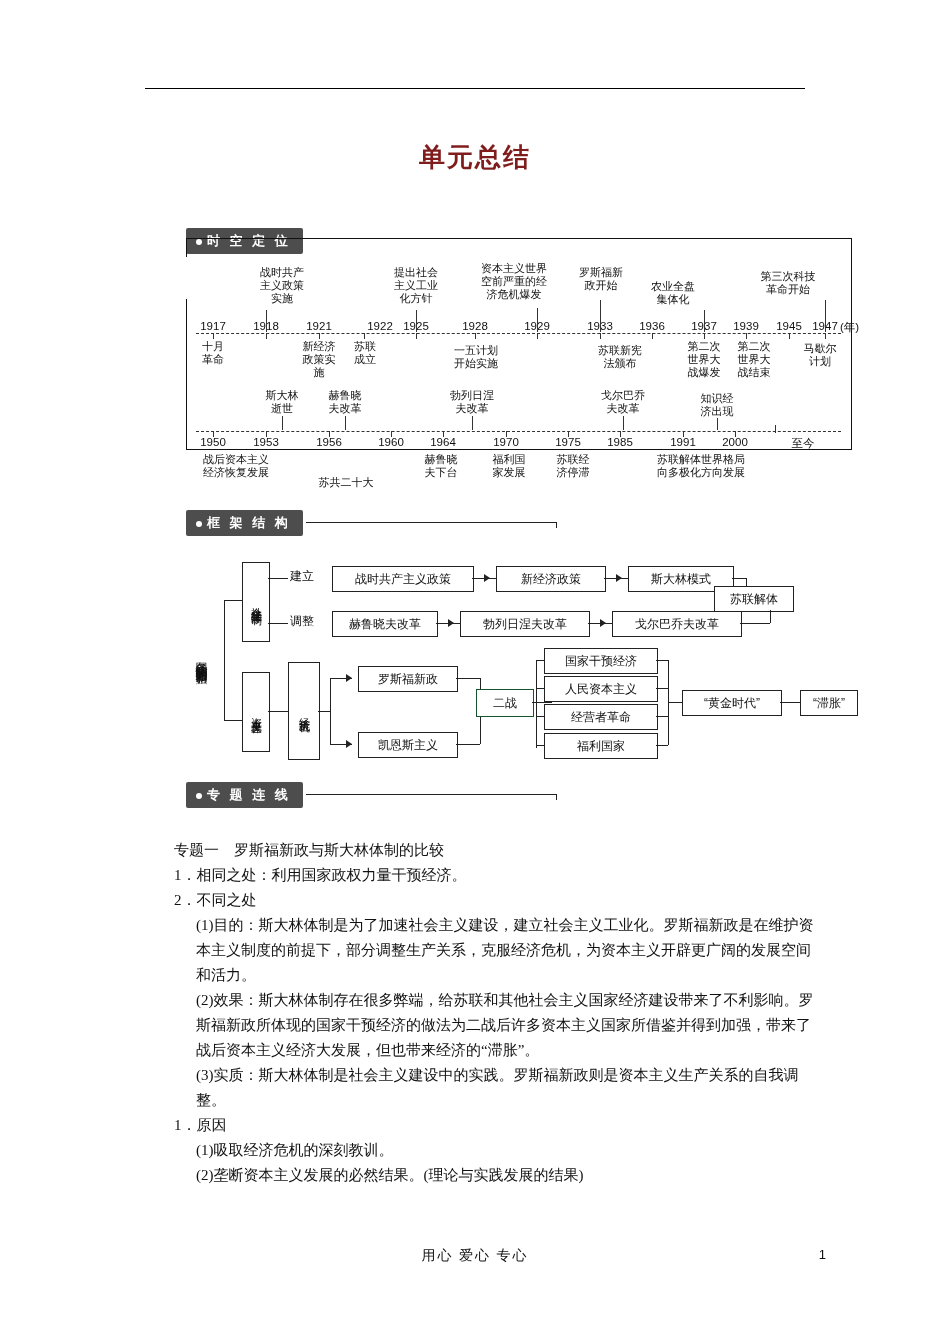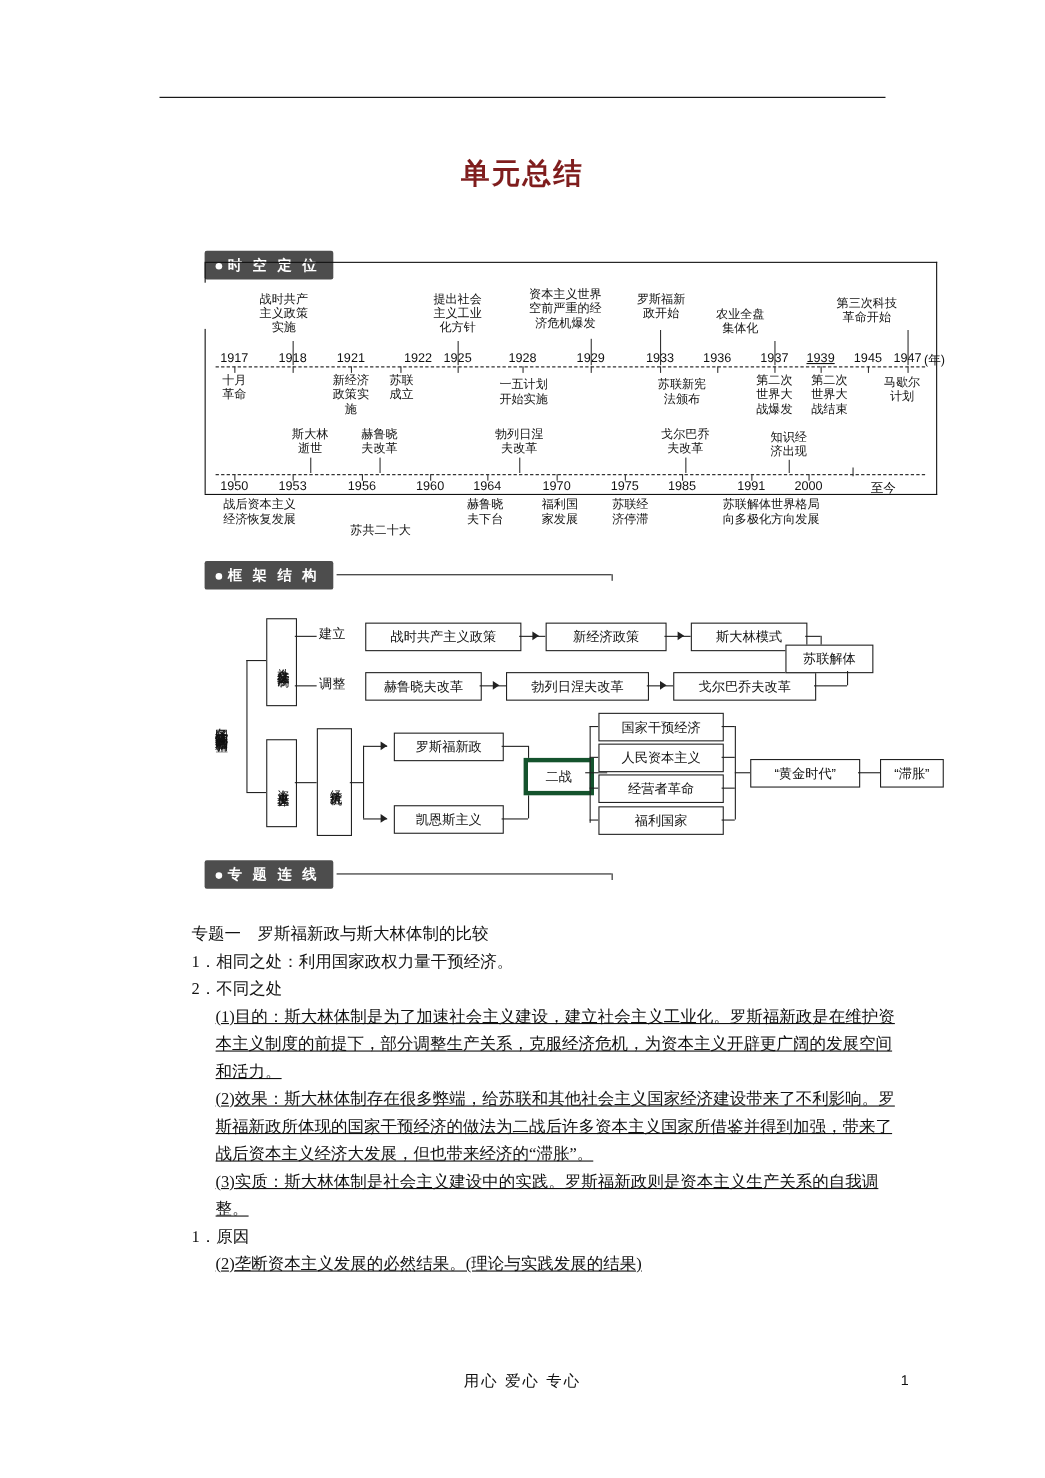--- a/index.html
+++ b/index.html
@@ -49,21 +49,21 @@
   .ln{position:absolute;background:#222;}
   .hl{height:1px;}
   .vl{width:1px;}
   .arrow{position:absolute;width:0;height:0;border-top:4px solid transparent;border-bottom:4px solid transparent;border-left:6px solid #222;}
   .conn-label{position:absolute;font-family:Liberation Serif, serif;font-size:12px;background:#fff;padding:0 2px;}
 
   
   .body{position:absolute;left:174px;top:838px;width:640px;font-size:15px;line-height:25px;}
   .body p{margin:0;}
   .ind1{text-indent:0;}
-  .ind2{text-indent:0;padding-left:22px;text-decoration:underline;}
+  .ind2{text-indent:0;padding-left:22px;}
   .footer{position:absolute;left:0;top:1247px;width:950px;text-align:center;font-size:14px;letter-spacing:2px;}
   .pno{position:absolute;right:124px;top:1247px;font-size:13px;font-family:"Liberation Sans","DejaVu Sans",sans-serif;}
 </style>
 </head>
 <body>
 
 <div class="page">
 
   <div class="topline"></div>
 
@@ -83,40 +83,40 @@
   <div class="yr" style="left:196px;top:320px;width:34px;">1917</div>
   <div class="yr" style="left:249px;top:320px;width:34px;">1918</div>
   <div class="yr" style="left:302px;top:320px;width:34px;">1921</div>
   <div class="yr" style="left:347px;top:320px;width:34px;margin-left:16px;">1922</div>
   <div class="yr" style="left:399px;top:320px;width:34px;">1925</div>
   <div class="yr" style="left:458px;top:320px;width:34px;">1928</div>
   <div class="yr" style="left:520px;top:320px;width:34px;">1929</div>
   <div class="yr" style="left:583px;top:320px;width:34px;">1933</div>
   <div class="yr" style="left:635px;top:320px;width:34px;">1936</div>
   <div class="yr" style="left:687px;top:320px;width:34px;">1937</div>
-  <div class="yr" style="left:729px;top:320px;width:34px;text-decoration:underline;">1939</div>
+  <div class="yr" style="left:729px;top:320px;width:34px;">1939</div>
   <div class="yr" style="left:772px;top:320px;width:34px;">1945</div>
   <div class="yr" style="left:808px;top:320px;width:34px;">1947</div>
   <div class="yr" style="left:840px;top:320px;width:26px;text-align:left;">(年)</div>
 
   <div class="tick" style="left:213px;top:333px;"></div>
   <div class="tick" style="left:266px;top:333px;"></div>
   <div class="tick" style="left:319px;top:333px;"></div>
   <div class="tick" style="left:364px;top:333px;"></div>
   <div class="tick" style="left:416px;top:333px;"></div>
   <div class="tick" style="left:475px;top:333px;"></div>
   <div class="tick" style="left:537px;top:333px;"></div>
   <div class="tick" style="left:600px;top:333px;"></div>
   <div class="tick" style="left:652px;top:333px;"></div>
   <div class="tick" style="left:704px;top:333px;"></div>
   <div class="tick" style="left:746px;top:333px;"></div>
   <div class="tick" style="left:789px;top:333px;"></div>
   <div class="tick" style="left:825px;top:333px;"></div>
 
-  <div class="lab" style="left:216px;top:266px;width:84px;white-space:pre-line;">战时共产
+  <div class="lab" style="left:240px;top:266px;width:84px;white-space:pre-line;">战时共产
 主义政策
 实施</div>
   <div class="stem" style="left:266px;top:310px;height:22px;"></div>
 
   <div class="lab" style="left:374px;top:266px;width:84px;white-space:pre-line;">提出社会
 主义工业
 化方针</div>
   <div class="stem" style="left:416px;top:310px;height:22px;"></div>
 
   <div class="lab" style="left:466px;top:262px;width:96px;white-space:pre-line;">资本主义世界
@@ -271,21 +271,21 @@
 
   <div class="fbox" style="left:358px;top:666px;width:98px;height:24px;">罗斯福新政</div>
   <div class="fbox" style="left:358px;top:732px;width:98px;height:24px;">凯恩斯主义</div>
 
   <div class="ln hl" style="left:456px;top:678px;width:24px;"></div>
   <div class="ln hl" style="left:456px;top:744px;width:24px;"></div>
   <div class="ln vl" style="left:480px;top:678px;height:66px;"></div>
   <div class="ln hl" style="left:480px;top:711px;width:14px;"></div>
   <div class="arrow" style="left:490px;top:707px;"></div>
 
-  <div class="fbox" style="left:476px;top:689px;width:56px;height:26px;border:4px solid #14532d;left:476px;">二战</div>
+  <div class="fbox" style="left:476px;top:689px;width:56px;height:26px;border:1px solid #14532d;left:476px;">二战</div>
 
   <div class="ln hl" style="left:532px;top:702px;width:20px;"></div>
   <div class="ln vl" style="left:536px;top:660px;height:88px;"></div>
   <div class="ln hl" style="left:536px;top:660px;width:8px;"></div>
   <div class="ln hl" style="left:536px;top:688px;width:8px;"></div>
   <div class="ln hl" style="left:536px;top:716px;width:8px;"></div>
   <div class="ln hl" style="left:536px;top:745px;width:8px;"></div>
 
   <div class="fbox" style="left:544px;top:648px;width:112px;height:24px;">国家干预经济</div>
   <div class="fbox" style="left:544px;top:676px;width:112px;height:24px;">人民资本主义</div>
@@ -310,19 +310,20 @@
   <div class="ln vl" style="left:556px;top:794px;height:6px;"></div>
 
   <div class="body">
     <p class="ind1">专题一　罗斯福新政与斯大林体制的比较</p>
     <p class="ind1">1．相同之处：利用国家政权力量干预经济。</p>
     <p class="ind1">2．不同之处</p>
     <p class="ind2">(1)目的：斯大林体制是为了加速社会主义建设，建立社会主义工业化。罗斯福新政是在维护资本主义制度的前提下，部分调整生产关系，克服经济危机，为资本主义开辟更广阔的发展空间和活力。</p>
     <p class="ind2">(2)效果：斯大林体制存在很多弊端，给苏联和其他社会主义国家经济建设带来了不利影响。罗斯福新政所体现的国家干预经济的做法为二战后许多资本主义国家所借鉴并得到加强，带来了战后资本主义经济大发展，但也带来经济的“滞胀”。</p>
     <p class="ind2">(3)实质：斯大林体制是社会主义建设中的实践。罗斯福新政则是资本主义生产关系的自我调整。</p>
     <p class="ind1">1．原因</p>
+    <p class="ind2">(1)吸取经济危机的深刻教训。</p>
     <p class="ind2">(2)垄断资本主义发展的必然结果。(理论与实践发展的结果)</p>
   </div>
 
   <div class="footer">用心 爱心 专心</div>
   <div class="pno">1</div>
 
 </div>
 
 </body></html>

